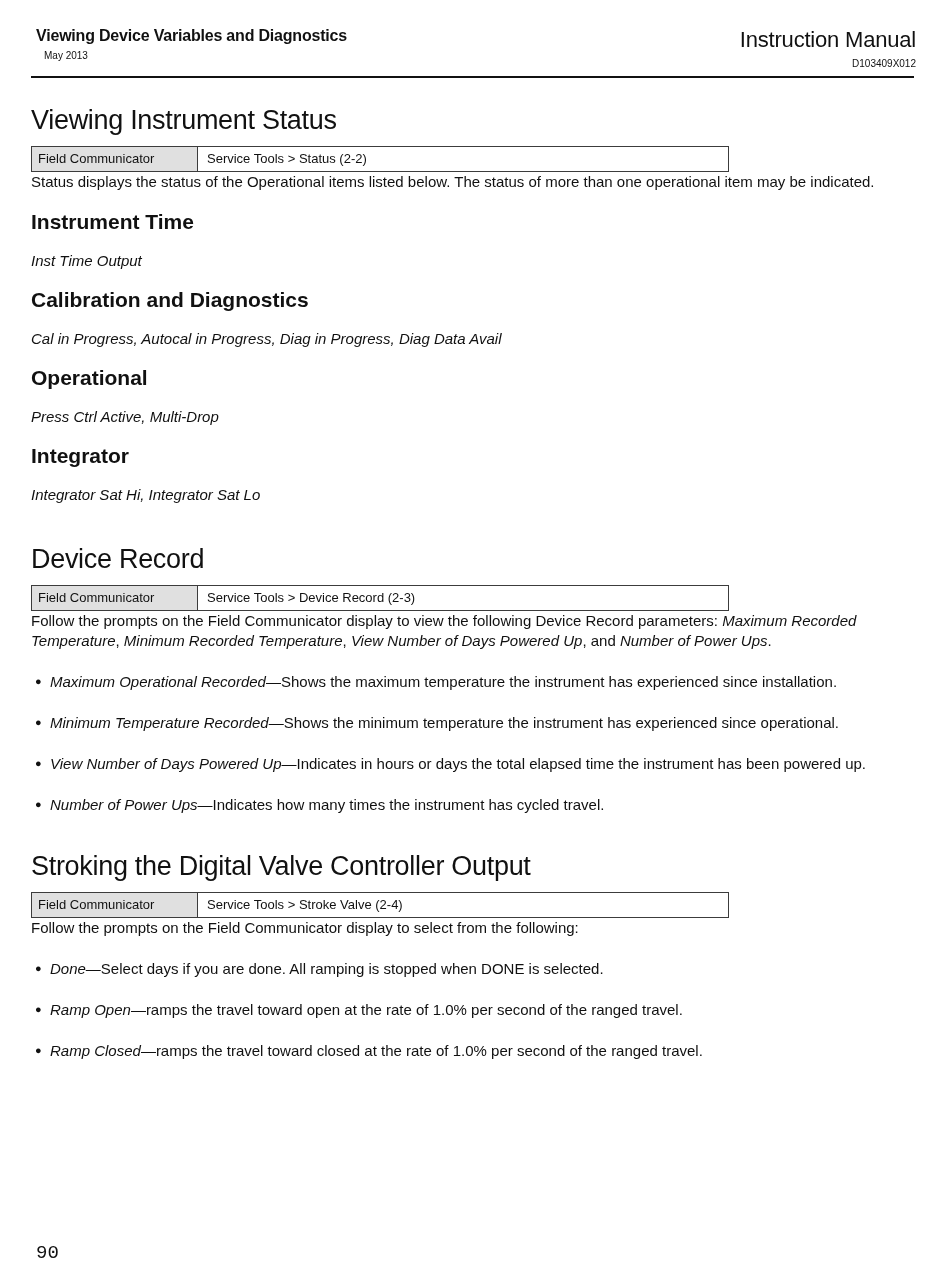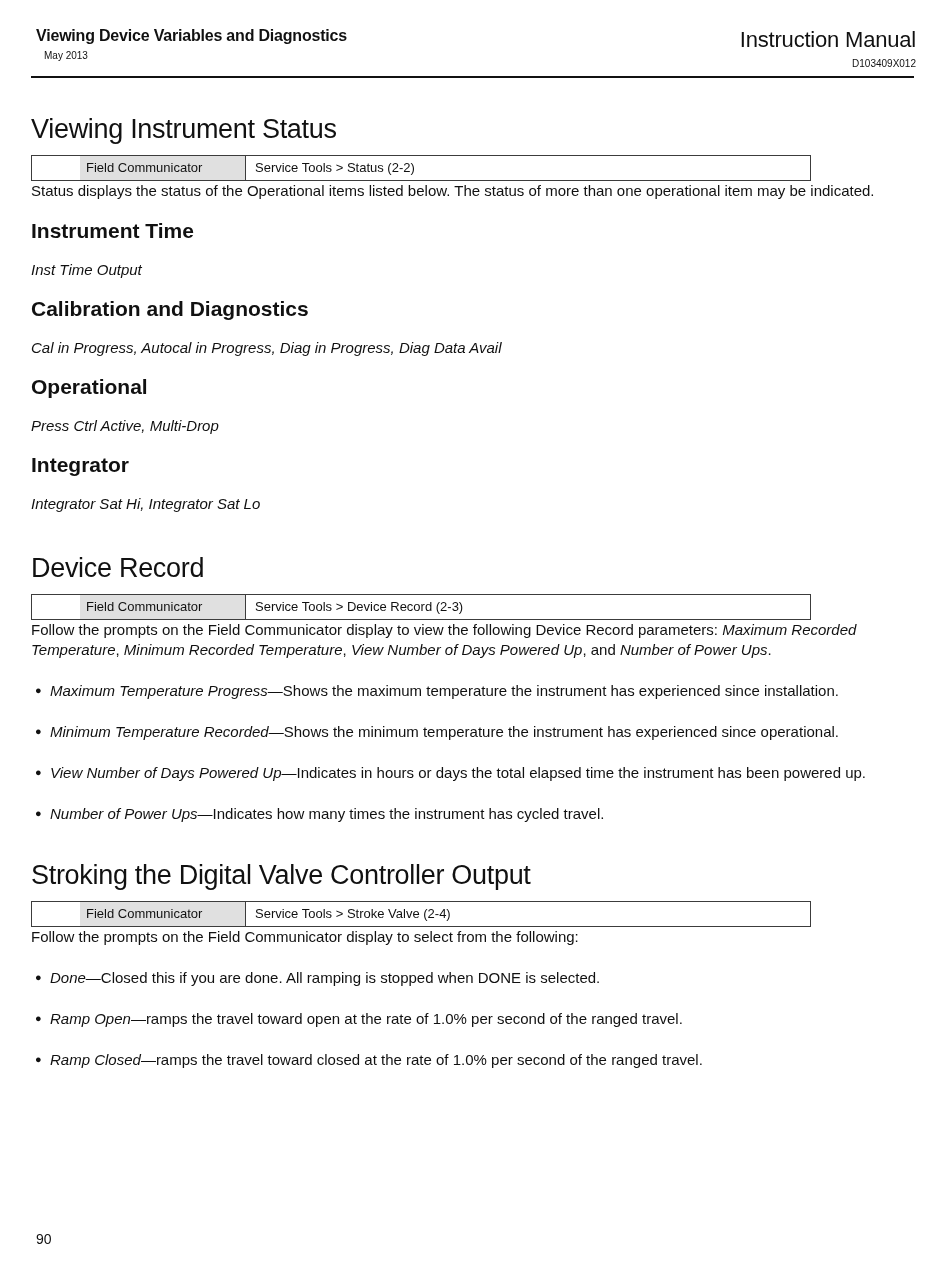--- a/index.html
+++ b/index.html
@@ -50,33 +50,32 @@
     width: 883px;
   }
 
   
   .h1 {
     font-size: 27px;
     font-weight: normal;
     letter-spacing: -0.3px;
     line-height: 1.15;
   }
-  .h1.first  { margin-top: 36px; }
+  .h1.first  { margin-top: 27px; }
   .h1.second { margin-top: 40px; }
   .h1.third  { margin-top: 36px; }
 
   
   .fc-box {
     margin-top: 10px;
-    width: 780px;
+    width: 698px;
     display: flex;
     border: 1px solid #3c3c3c;
     font-size: 13px;
     align-items: stretch;
-    padding-left: 48px;
   }
   .fc-label {
     width: 166px;
     flex: 0 0 166px;
     background: #e0e0e0;
     border-right: 1px solid #3c3c3c;
     padding: 4px 6px 5px 6px;
   }
   .fc-path {
     flex: 1;
@@ -119,23 +118,23 @@
   }
   .bullet .btext { flex: 1; }
   .bullet i { font-style: italic; }
 
   .rich i { font-style: italic; }
 
   
   .page-num {
     position: absolute;
     left: 36px;
-    bottom: 20px;
-    font-family: Liberation Sans, sans-serif;
-    font-size: 14px;
+    bottom: 3px;
+    font-family: Liberation Mono, monospace;
+    font-size: 19px;
   }
 </style>
 </head>
 <body>
 
 <div class="page">
 
   <div class="header">
     <div class="header-left">
       <div class="header-title">Viewing Device Variables and Diagnostics</div>
@@ -173,21 +172,21 @@
 
   <div class="fc-box">
     <div class="fc-label">Field Communicator</div>
     <div class="fc-path">Service Tools &gt; Device Record (2-3)</div>
   </div>
 
   <p class="para rich"><span>Follow the prompts on the Field Communicator display to view the following Device Record parameters: </span><i>Maximum Recorded Temperature</i><span>, </span><i>Minimum Recorded Temperature</i><span>, </span><i>View Number of Days Powered Up</i><span>, and </span><i>Number of Power Ups</i><span>.</span></p>
 
   <div class="bullet">
     <span class="dot">●</span>
-    <span class="btext"><i>Maximum Temperature Progress</i><span>—Shows the maximum temperature the instrument has experienced since installation.</span></span>
+    <span class="btext"><i>Maximum Operational Recorded</i><span>—Shows the maximum temperature the instrument has experienced since installation.</span></span>
   </div>
   <div class="bullet">
     <span class="dot">●</span>
     <span class="btext"><i>Minimum Temperature Recorded</i><span>—Shows the minimum temperature the instrument has experienced since operational.</span></span>
   </div>
   <div class="bullet">
     <span class="dot">●</span>
     <span class="btext"><i>View Number of Days Powered Up</i><span>—Indicates in hours or days the total elapsed time the instrument has been powered up.</span></span>
   </div>
   <div class="bullet">
@@ -199,21 +198,21 @@
 
   <div class="fc-box">
     <div class="fc-label">Field Communicator</div>
     <div class="fc-path">Service Tools &gt; Stroke Valve (2-4)</div>
   </div>
 
   <p class="para">Follow the prompts on the Field Communicator display to select from the following:</p>
 
   <div class="bullet">
     <span class="dot">●</span>
-    <span class="btext"><i>Done</i><span>—Closed this if you are done. All ramping is stopped when DONE is selected.</span></span>
+    <span class="btext"><i>Done</i><span>—Select days if you are done. All ramping is stopped when DONE is selected.</span></span>
   </div>
   <div class="bullet">
     <span class="dot">●</span>
     <span class="btext"><i>Ramp Open</i><span>—ramps the travel toward open at the rate of 1.0% per second of the ranged travel.</span></span>
   </div>
   <div class="bullet">
     <span class="dot">●</span>
     <span class="btext"><i>Ramp Closed</i><span>—ramps the travel toward closed at the rate of 1.0% per second of the ranged travel.</span></span>
   </div>
 

